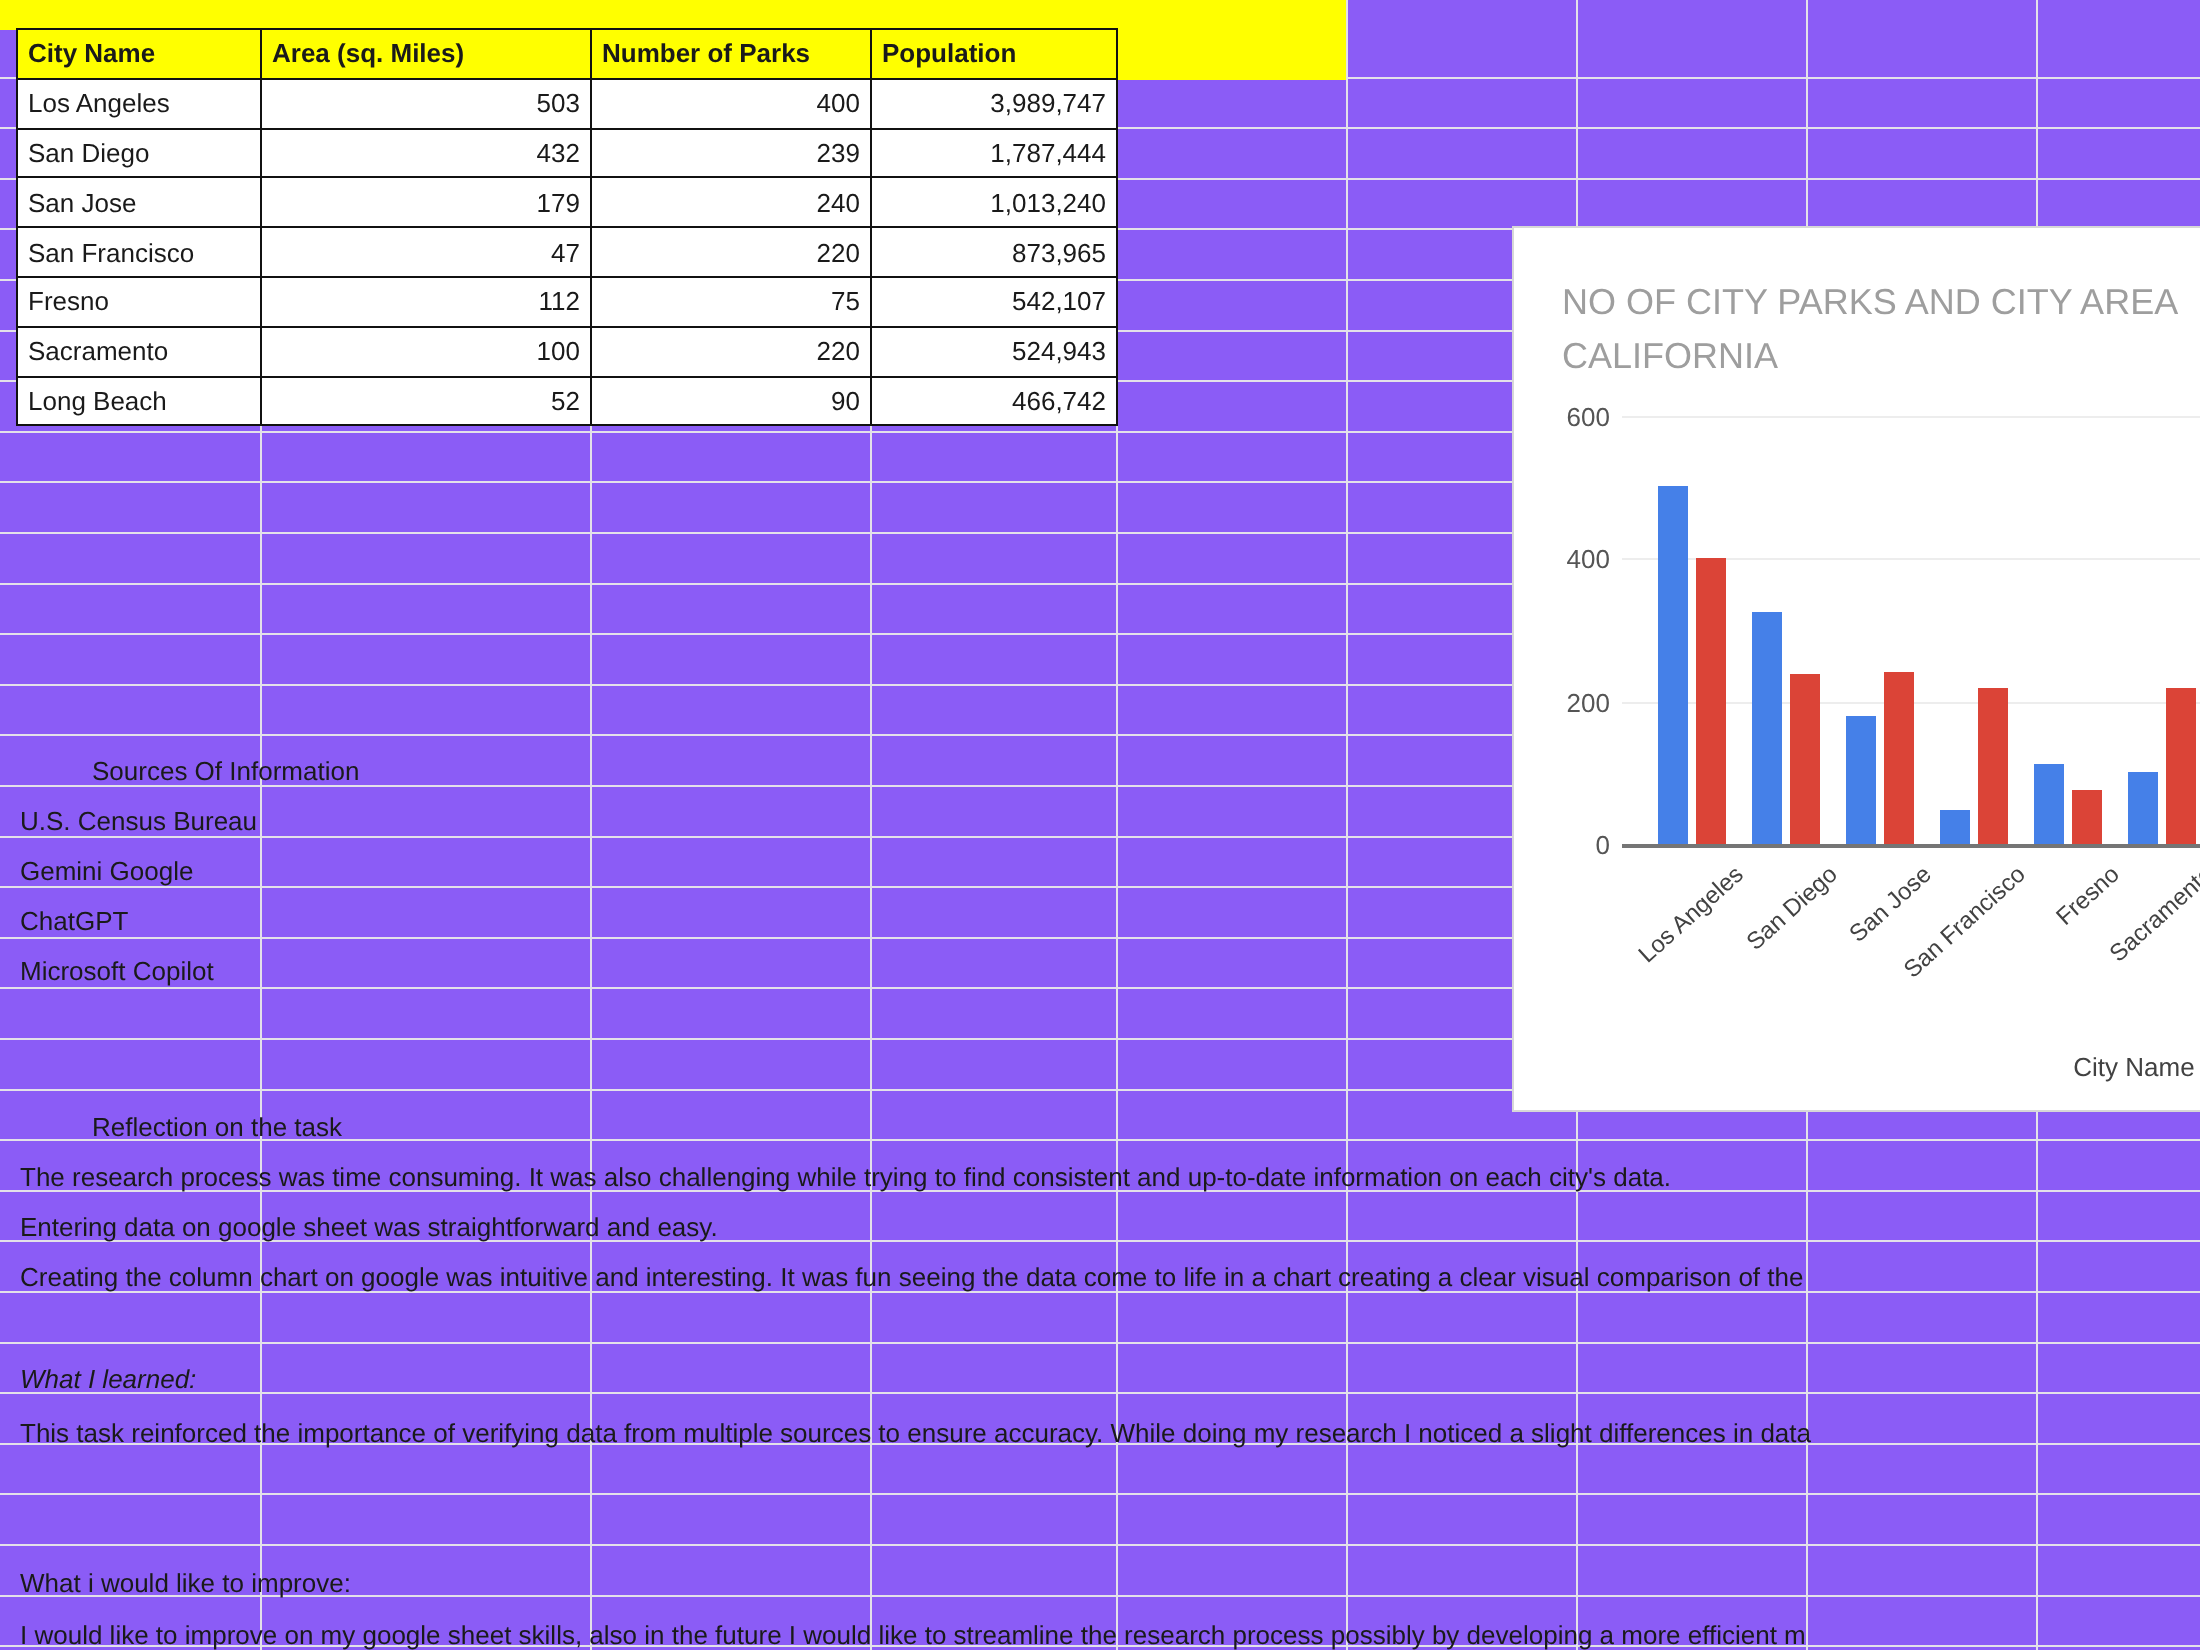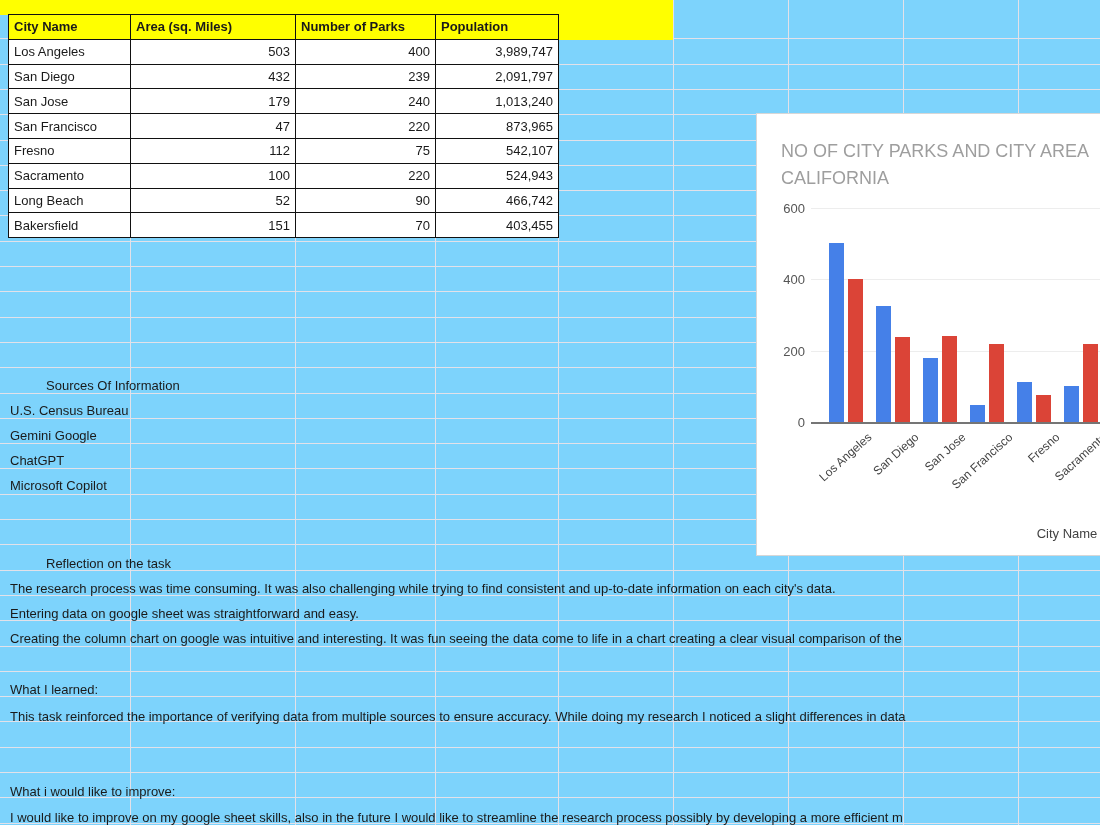--- a/index.html
+++ b/index.html
@@ -1,18 +1,18 @@
 <!DOCTYPE html>
 <html><head>
 <meta charset="utf-8">
 <style>
   html,body{margin:0;padding:0;}
   .page{
     position:relative;width:1100px;height:825px;overflow:hidden;
-    background:#7dd3fc;font-family:"Liberation Sans",sans-serif;color:#1a1a1a;
+    background:#8b5cf6;font-family:"Liberation Sans",sans-serif;color:#1a1a1a;
   }
   
   .grid-rows{
     position:absolute;left:0;top:14px;width:1100px;height:811px;
     background:repeating-linear-gradient(to bottom, transparent 0px, transparent 24.3px, #e3e1e9 24.3px, #e3e1e9 25.3px);
     pointer-events:none;
   }
   .vline{position:absolute;top:0;width:1px;height:825px;background:#e3e1e9;}
   .hl-strip{position:absolute;left:0;top:0;width:673px;height:15px;}
   .hl-cell{position:absolute;left:559px;top:15px;width:114px;height:25px;}
@@ -83,21 +83,21 @@
         <tr>
           <td class="">Los Angeles</td>
           <td class="num">503</td>
           <td class="num">400</td>
           <td class="pop">3,989,747</td>
         </tr>
         <tr>
           <td class="">San Diego</td>
           <td class="num">432</td>
           <td class="num">239</td>
-          <td class="pop">2,091,797</td>
+          <td class="pop">1,787,444</td>
         </tr>
         <tr>
           <td class="">San Jose</td>
           <td class="num">179</td>
           <td class="num">240</td>
           <td class="pop">1,013,240</td>
         </tr>
         <tr>
           <td class="">San Francisco</td>
           <td class="num">47</td>
@@ -115,43 +115,37 @@
           <td class="num">100</td>
           <td class="num">220</td>
           <td class="pop">524,943</td>
         </tr>
         <tr>
           <td class="">Long Beach</td>
           <td class="num">52</td>
           <td class="num">90</td>
           <td class="pop">466,742</td>
         </tr>
-        <tr>
-          <td class="">Bakersfield</td>
-          <td class="num">151</td>
-          <td class="num">70</td>
-          <td class="pop">403,455</td>
-        </tr>
       </tbody>
   </table>
 
   <div id="sources">
       <div class="cellText bold" style="top: 378px;">Sources Of Information</div>
       <div class="cellText" style="top: 403px;">U.S. Census Bureau</div>
       <div class="cellText" style="top: 428px; text-align: center;">Gemini Google</div>
       <div class="cellText" style="top: 453px;">ChatGPT</div>
       <div class="cellText" style="top: 478px;">Microsoft Copilot</div>
     </div>
 
   <div id="reflection">
       <div class="cellText bold" style="top: 556px;">Reflection on the task</div>
       <div class="cellText" style="top: 581px;">The research process was time consuming. It was also challenging while trying to find consistent and up-to-date information on each city's data.</div>
       <div class="cellText" style="top: 606px;">Entering data on google sheet was straightforward and easy.</div>
       <div class="cellText" style="top: 631px;">Creating the column chart on google was intuitive and interesting. It was fun seeing the data come to life in a chart creating a clear visual comparison of the</div>
-      <div class="cellText" style="top: 682px;">What I learned:</div>
+      <div class="cellText" style="top: 682px; font-style: italic;">What I learned:</div>
       <div class="cellText" style="top: 709px;">This task reinforced the importance of verifying data from multiple sources to ensure accuracy. While doing my research I noticed a slight differences in data</div>
       <div class="cellText" style="top: 784px;">What i would like to improve:</div>
       <div class="cellText" style="top: 810px;">I would like to improve on my google sheet skills, also in the future I would like to streamline the research process possibly by developing a more efficient m</div>
     </div>
 
   <div class="chart">
     <div class="chart-title">
       <div>NO OF CITY PARKS AND CITY AREA</div>
       <div>CALIFORNIA</div>
     </div>

